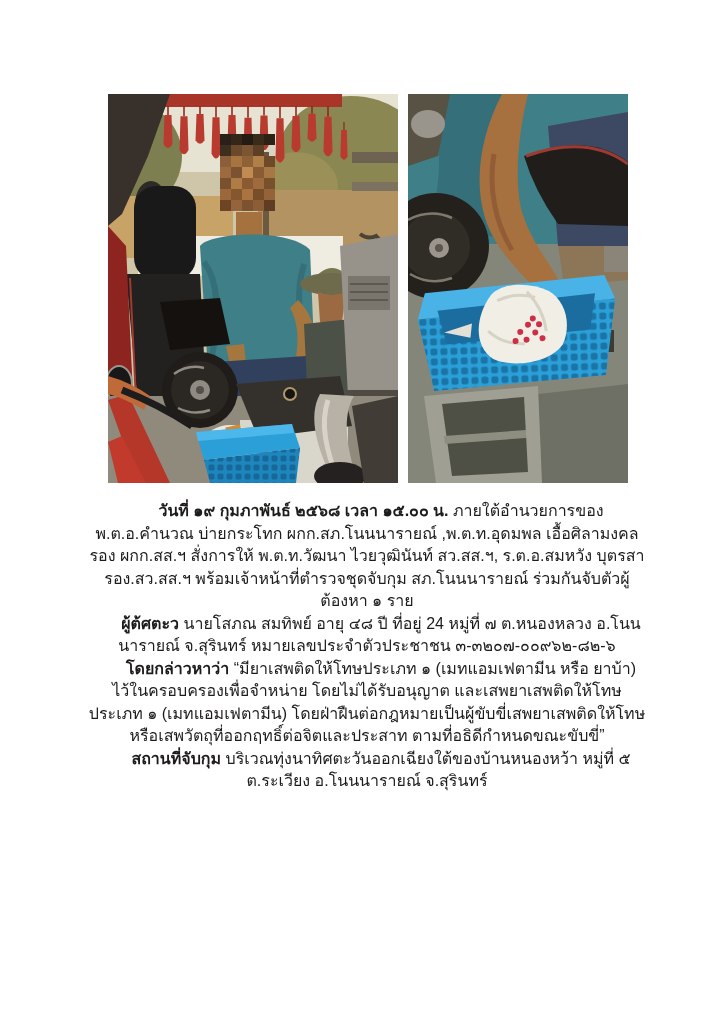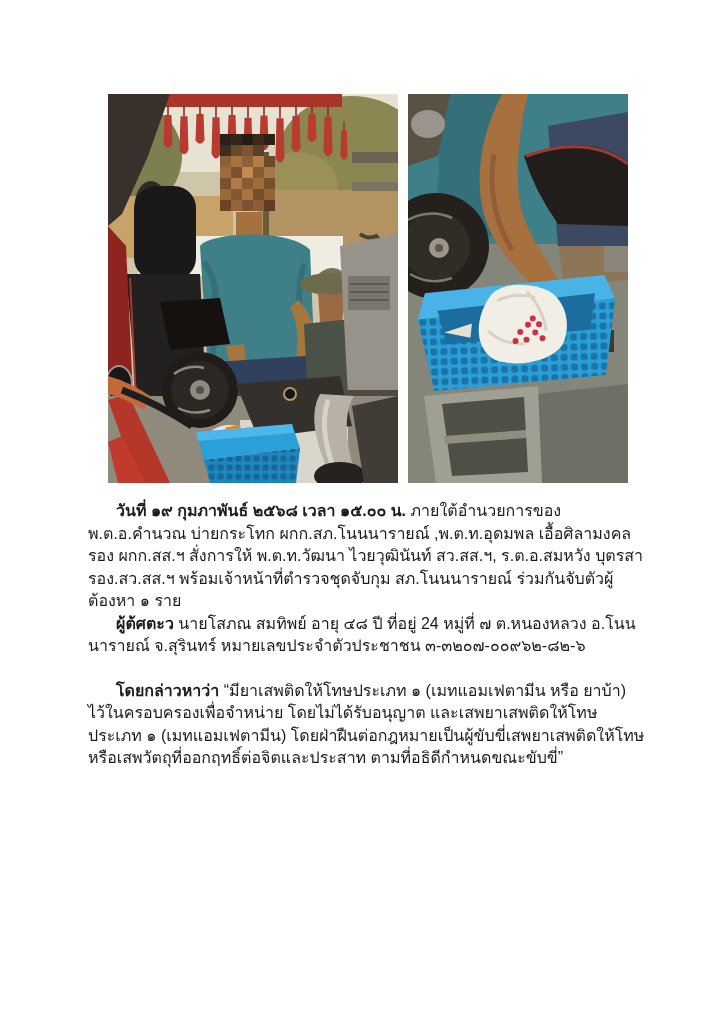--- a/index.html
+++ b/index.html
@@ -31,23 +31,23 @@
   .photo-right{width:220px;height:389px;}
   .report{
     position:absolute;
     left:88px;top:500px;
     width:558px;
     color:var(--text-color,#1d1c1a);
     font-size:16px;
     line-height:22.5px;
     text-align:left;
   }
-  .para{margin:0;text-indent:28px;}
+  .para{margin:0;text-indent:28px;text-align:center;}
   .para .lead{font-weight:bold;}
-  .para.gap-before{margin-top:22px;}
+  .para.gap-before{}
 </style>
 </head>
 <body>
 
 <div class="page">
 
   <div class="photos">
 
     <figure class="photo photo-left">
       <svg width="290" height="389" viewBox="0 0 290 389">
@@ -296,15 +296,19 @@
       <span>ภายใต้อำนวยการของ พ.ต.อ.คำนวณ บ่ายกระโทก ผกก.สภ.โนนนารายณ์ ,พ.ต.ท.อุดมพล เอื้อศิลามงคล รอง ผกก.สส.ฯ สั่งการให้ พ.ต.ท.วัฒนา ไวยวุฒินันท์ สว.สส.ฯ, ร.ต.อ.สมหวัง บุตรสา รอง.สว.สส.ฯ พร้อมเจ้าหน้าที่ตำรวจชุดจับกุม สภ.โนนนารายณ์ ร่วมกันจับตัวผู้ต้องหา ๑ ราย</span>
     </p>
     <p class="para">
       <span class="lead">ผู้ต้ศตะว</span>
       <span>นายโสภณ สมทิพย์ อายุ ๔๘ ปี ที่อยู่ 24 หมู่ที่ ๗ ต.หนองหลวง อ.โนนนารายณ์ จ.สุรินทร์ หมายเลขประจำตัวประชาชน ๓-๓๒๐๗-๐๐๙๖๒-๘๒-๖</span>
     </p>
     <p class="para gap-before">
       <span class="lead">โดยกล่าวหาว่า</span>
       <span>“มียาเสพติดให้โทษประเภท ๑ (เมทแอมเฟตามีน หรือ ยาบ้า) ไว้ในครอบครองเพื่อจำหน่าย โดยไม่ได้รับอนุญาต และเสพยาเสพติดให้โทษประเภท ๑ (เมทแอมเฟตามีน) โดยฝ่าฝืนต่อกฎหมายเป็นผู้ขับขี่เสพยาเสพติดให้โทษหรือเสพวัตถุที่ออกฤทธิ์ต่อจิตและประสาท ตามที่อธิดีกำหนดขณะขับขี่”</span>
     </p>
+    <p class="para">
+      <span class="lead">สถานที่จับกุม</span>
+      <span>บริเวณทุ่งนาทิศตะวันออกเฉียงใต้ของบ้านหนองหว้า หมู่ที่ ๕ ต.ระเวียง อ.โนนนารายณ์ จ.สุรินทร์</span>
+    </p>
   </div>
 
 </div>
 
 </body></html>

